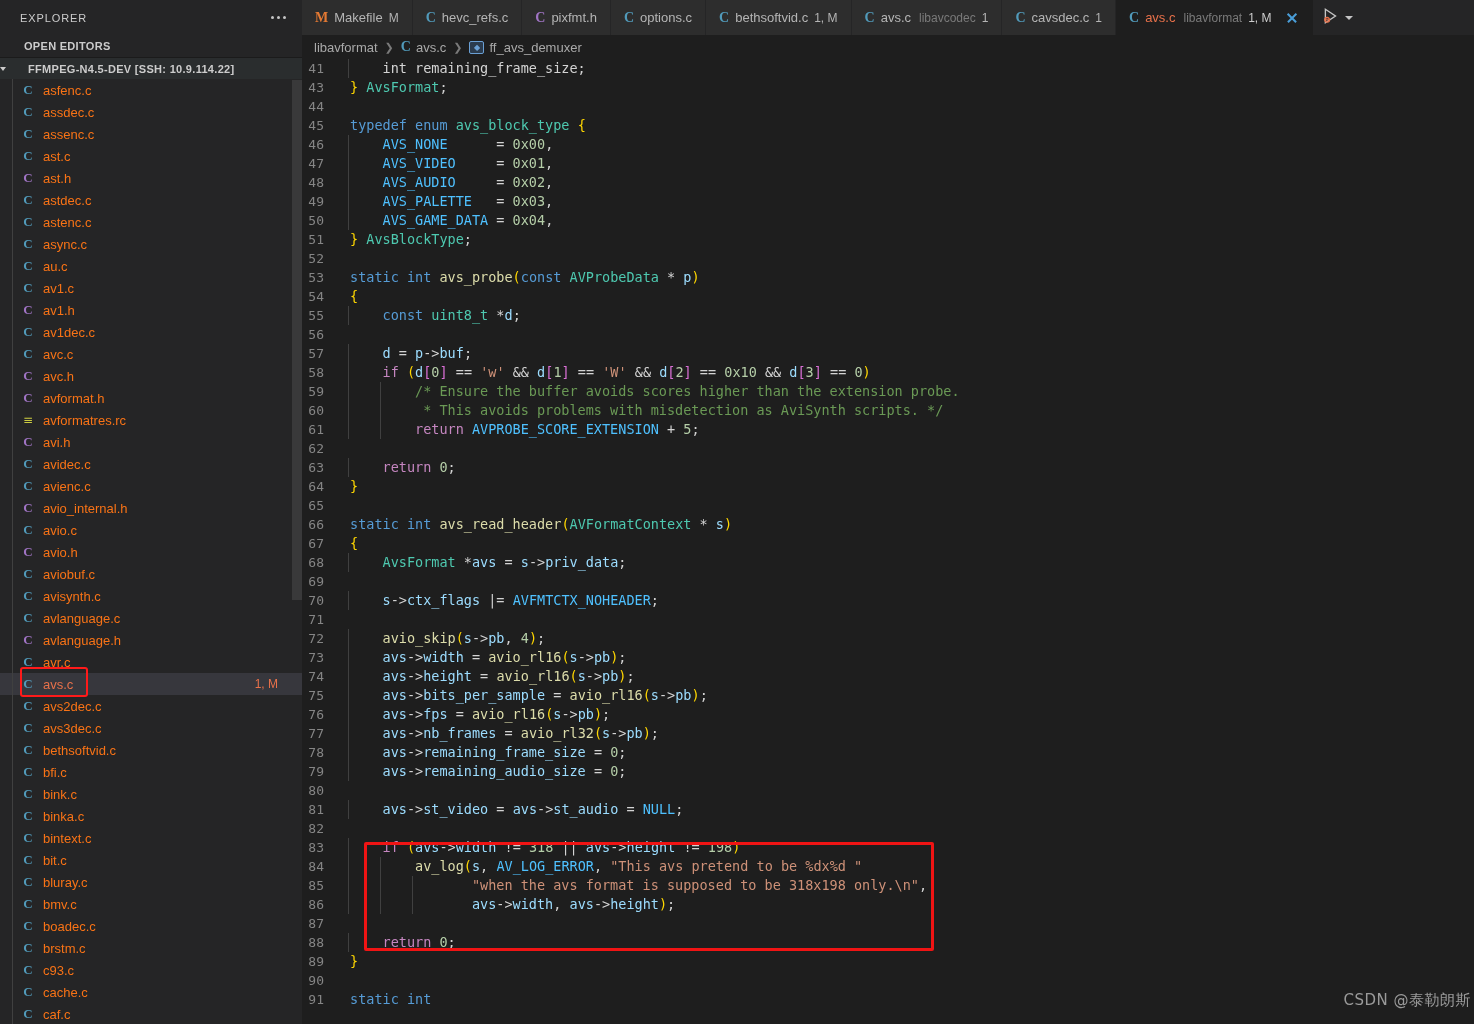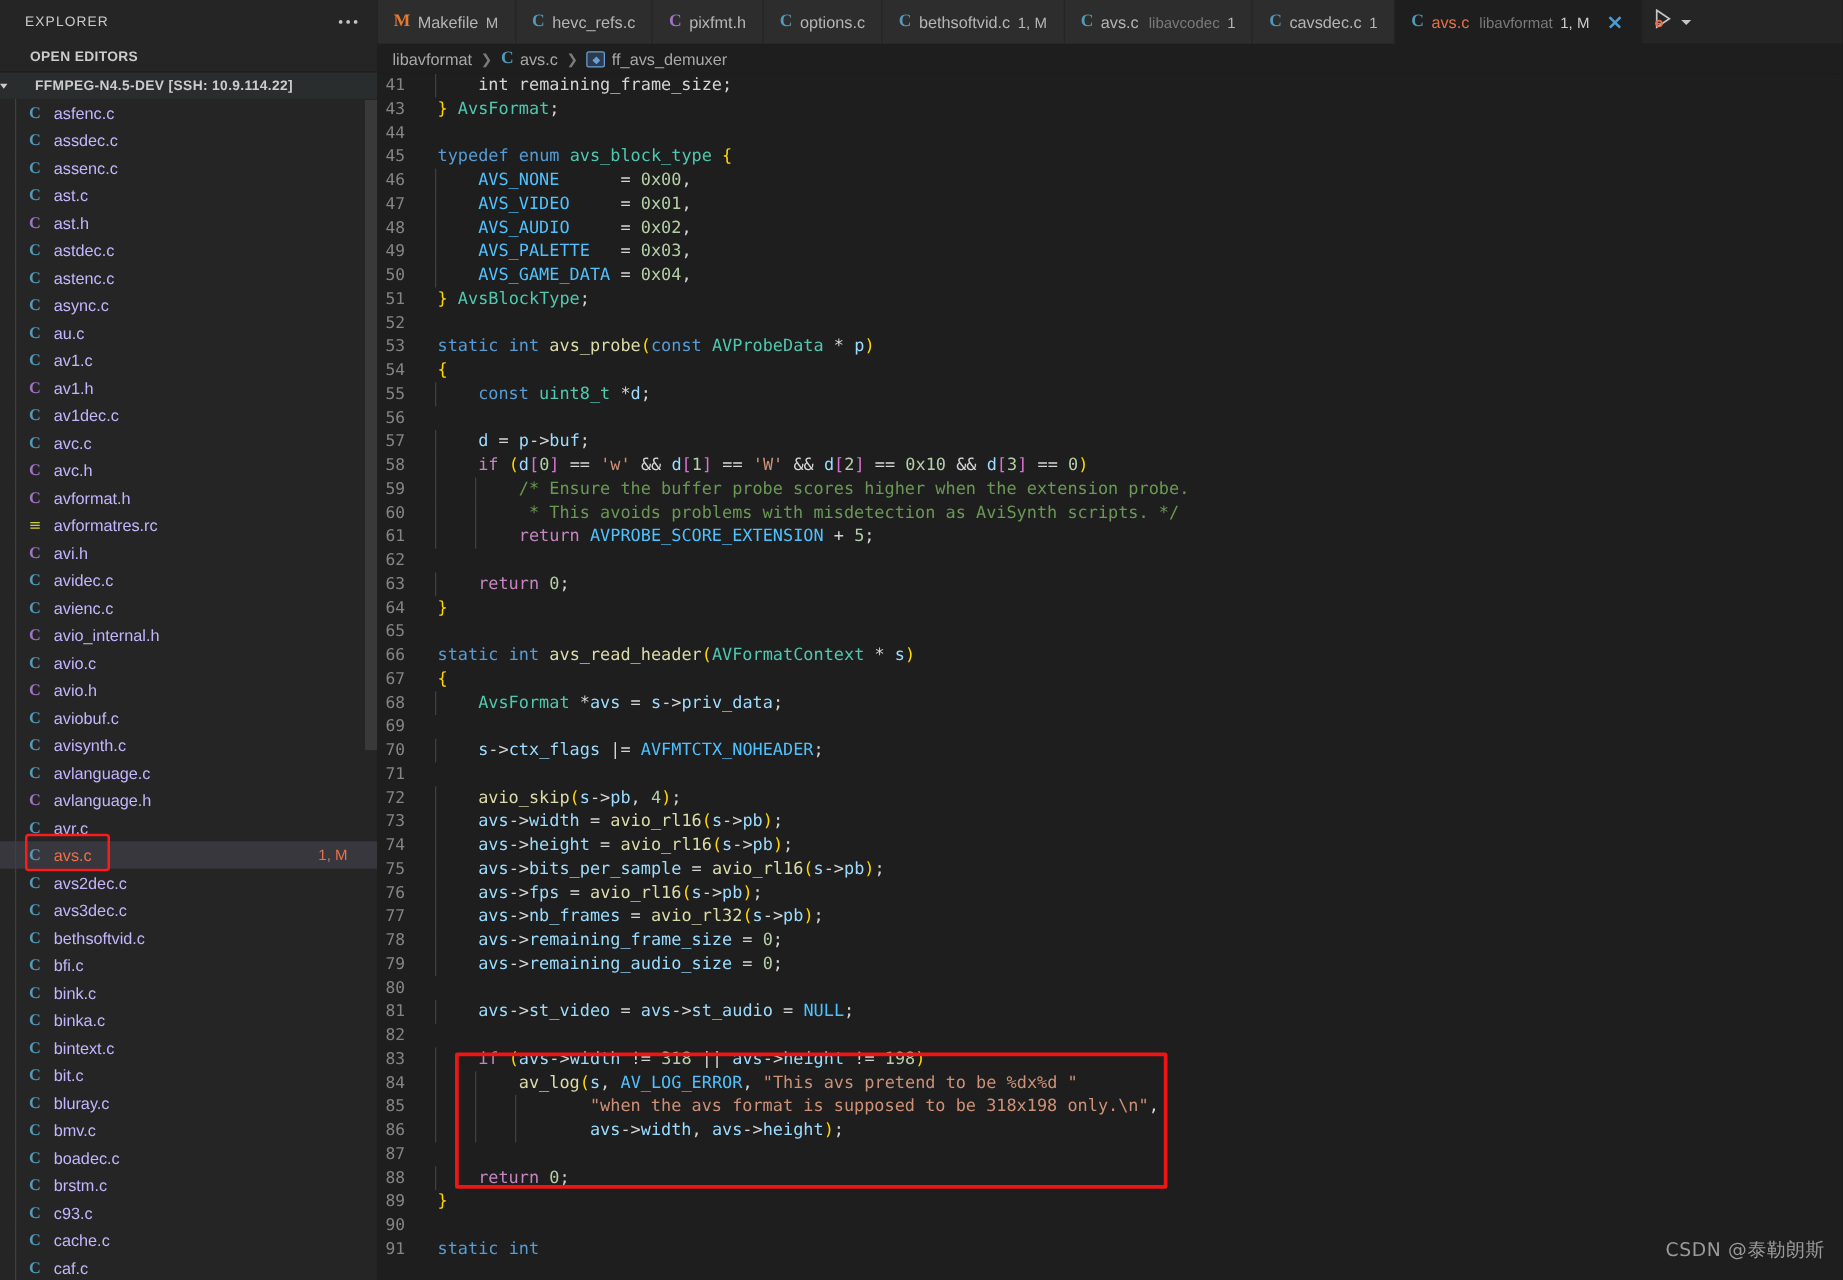--- a/index.html
+++ b/index.html
@@ -53,21 +53,21 @@
     position:absolute; left:12px; top:0; bottom:0; width:1px; background:#404040;
   }
   .fi{
     width:16px; text-align:center; font-size:13px; font-weight:bold;
     margin-right:7px; margin-left:8px; flex:0 0 16px;
     font-family:"Liberation Serif", serif;
   }
   .fi.c-blue{ color:#519aba; }
   .fi.c-purple{ color:#a074c4; }
   .fi.rc{ color:#cbcb41; font-family:"DejaVu Sans", sans-serif; font-size:12px; font-weight:400;}
-  .fname{ font-size:13px; color:#c4b5fd; }
+  .fname{ font-size:13px; color:#f97316; }
   .file-row.selected{
     background:#37373d;
   }
   .file-row.selected .fname{ color:#e8714a; }
   .file-row .badge{
     position:absolute; right:24px; font-size:12px; color:#e8714a;
   }
   .redbox{
     position:absolute; border:2px solid #ff1a1a; border-radius:3px;
     pointer-events:none;
@@ -155,21 +155,21 @@
   .cmt {color:#6a9955;}   
   .op  {color:#d4d4d4;}   
   .br1 {color:#ffd700;}   
   .br2 {color:#da70d6;}   
   .cst {color:#4fc1ff;}   
 
   .code-redbox{
     position:absolute; border:3px solid #f01414; border-radius:2px; pointer-events:none;
   }
   .watermark{
-    position:absolute; right:14px; bottom:14px;
+    position:absolute; right:3px; bottom:14px;
     font-size:15px; color:#9a9a9a; font-family:"DejaVu Sans", sans-serif;
     letter-spacing:.5px; pointer-events:none;
   }
   .minimap-gutter{
     position:absolute; right:0; top:0; bottom:0; width:14px; background:#1e1e1e;
   }
 </style>
 </head>
 <body>
 
@@ -485,21 +485,21 @@
           <div class="line"><span class="lnum">49</span><span class="ltext"><span class="ig" style="left:2px"></span>    <span class="cst">AVS_PALETTE</span>   <span class="op">=</span> <span class="num">0x03</span><span class="op">,</span></span></div>
           <div class="line"><span class="lnum">50</span><span class="ltext"><span class="ig" style="left:2px"></span>    <span class="cst">AVS_GAME_DATA</span> <span class="op">=</span> <span class="num">0x04</span><span class="op">,</span></span></div>
           <div class="line"><span class="lnum">51</span><span class="ltext"><span class="br1">}</span> <span class="ty">AvsBlockType</span><span class="op">;</span></span></div>
           <div class="line"><span class="lnum">52</span><span class="ltext"></span></div>
           <div class="line"><span class="lnum">53</span><span class="ltext"><span class="k">static</span> <span class="k">int</span> <span class="fn">avs_probe</span><span class="br1">(</span><span class="k">const</span> <span class="ty">AVProbeData</span> <span class="op">*</span> <span class="var">p</span><span class="br1">)</span></span></div>
           <div class="line"><span class="lnum">54</span><span class="ltext"><span class="br1">{</span></span></div>
           <div class="line"><span class="lnum">55</span><span class="ltext"><span class="ig" style="left:2px"></span>    <span class="k">const</span> <span class="ty">uint8_t</span> <span class="op">*</span><span class="var">d</span><span class="op">;</span></span></div>
           <div class="line"><span class="lnum">56</span><span class="ltext"><span class="ig" style="left:2px"></span></span></div>
           <div class="line"><span class="lnum">57</span><span class="ltext"><span class="ig" style="left:2px"></span>    <span class="var">d</span> <span class="op">=</span> <span class="var">p</span><span class="op">-&gt;</span><span class="var">buf</span><span class="op">;</span></span></div>
           <div class="line"><span class="lnum">58</span><span class="ltext"><span class="ig" style="left:2px"></span>    <span class="kc">if</span> <span class="br1">(</span><span class="var">d</span><span class="br2">[</span><span class="num">0</span><span class="br2">]</span> <span class="op">==</span> <span class="str">'w'</span> <span class="op">&amp;&amp;</span> <span class="var">d</span><span class="br2">[</span><span class="num">1</span><span class="br2">]</span> <span class="op">==</span> <span class="str">'W'</span> <span class="op">&amp;&amp;</span> <span class="var">d</span><span class="br2">[</span><span class="num">2</span><span class="br2">]</span> <span class="op">==</span> <span class="num">0x10</span> <span class="op">&amp;&amp;</span> <span class="var">d</span><span class="br2">[</span><span class="num">3</span><span class="br2">]</span> <span class="op">==</span> <span class="num">0</span><span class="br1">)</span></span></div>
-          <div class="line"><span class="lnum">59</span><span class="ltext"><span class="ig" style="left:2px"></span><span class="ig" style="left:34px"></span>        <span class="cmt">/* Ensure the buffer probe scores higher when the extension probe.</span></span></div>
+          <div class="line"><span class="lnum">59</span><span class="ltext"><span class="ig" style="left:2px"></span><span class="ig" style="left:34px"></span>        <span class="cmt">/* Ensure the buffer avoids scores higher than the extension probe.</span></span></div>
           <div class="line"><span class="lnum">60</span><span class="ltext"><span class="ig" style="left:2px"></span><span class="ig" style="left:34px"></span>         <span class="cmt">* This avoids problems with misdetection as AviSynth scripts. */</span></span></div>
           <div class="line"><span class="lnum">61</span><span class="ltext"><span class="ig" style="left:2px"></span><span class="ig" style="left:34px"></span>        <span class="kc">return</span> <span class="cst">AVPROBE_SCORE_EXTENSION</span> <span class="op">+</span> <span class="num">5</span><span class="op">;</span></span></div>
           <div class="line"><span class="lnum">62</span><span class="ltext"><span class="ig" style="left:2px"></span></span></div>
           <div class="line"><span class="lnum">63</span><span class="ltext"><span class="ig" style="left:2px"></span>    <span class="kc">return</span> <span class="num">0</span><span class="op">;</span></span></div>
           <div class="line"><span class="lnum">64</span><span class="ltext"><span class="br1">}</span></span></div>
           <div class="line"><span class="lnum">65</span><span class="ltext"></span></div>
           <div class="line"><span class="lnum">66</span><span class="ltext"><span class="k">static</span> <span class="k">int</span> <span class="fn">avs_read_header</span><span class="br1">(</span><span class="ty">AVFormatContext</span> <span class="op">*</span> <span class="var">s</span><span class="br1">)</span></span></div>
           <div class="line"><span class="lnum">67</span><span class="ltext"><span class="br1">{</span></span></div>
           <div class="line"><span class="lnum">68</span><span class="ltext"><span class="ig" style="left:2px"></span>    <span class="ty">AvsFormat</span> <span class="op">*</span><span class="var">avs</span> <span class="op">=</span> <span class="var">s</span><span class="op">-&gt;</span><span class="var">priv_data</span><span class="op">;</span></span></div>
           <div class="line"><span class="lnum">69</span><span class="ltext"><span class="ig" style="left:2px"></span></span></div>

